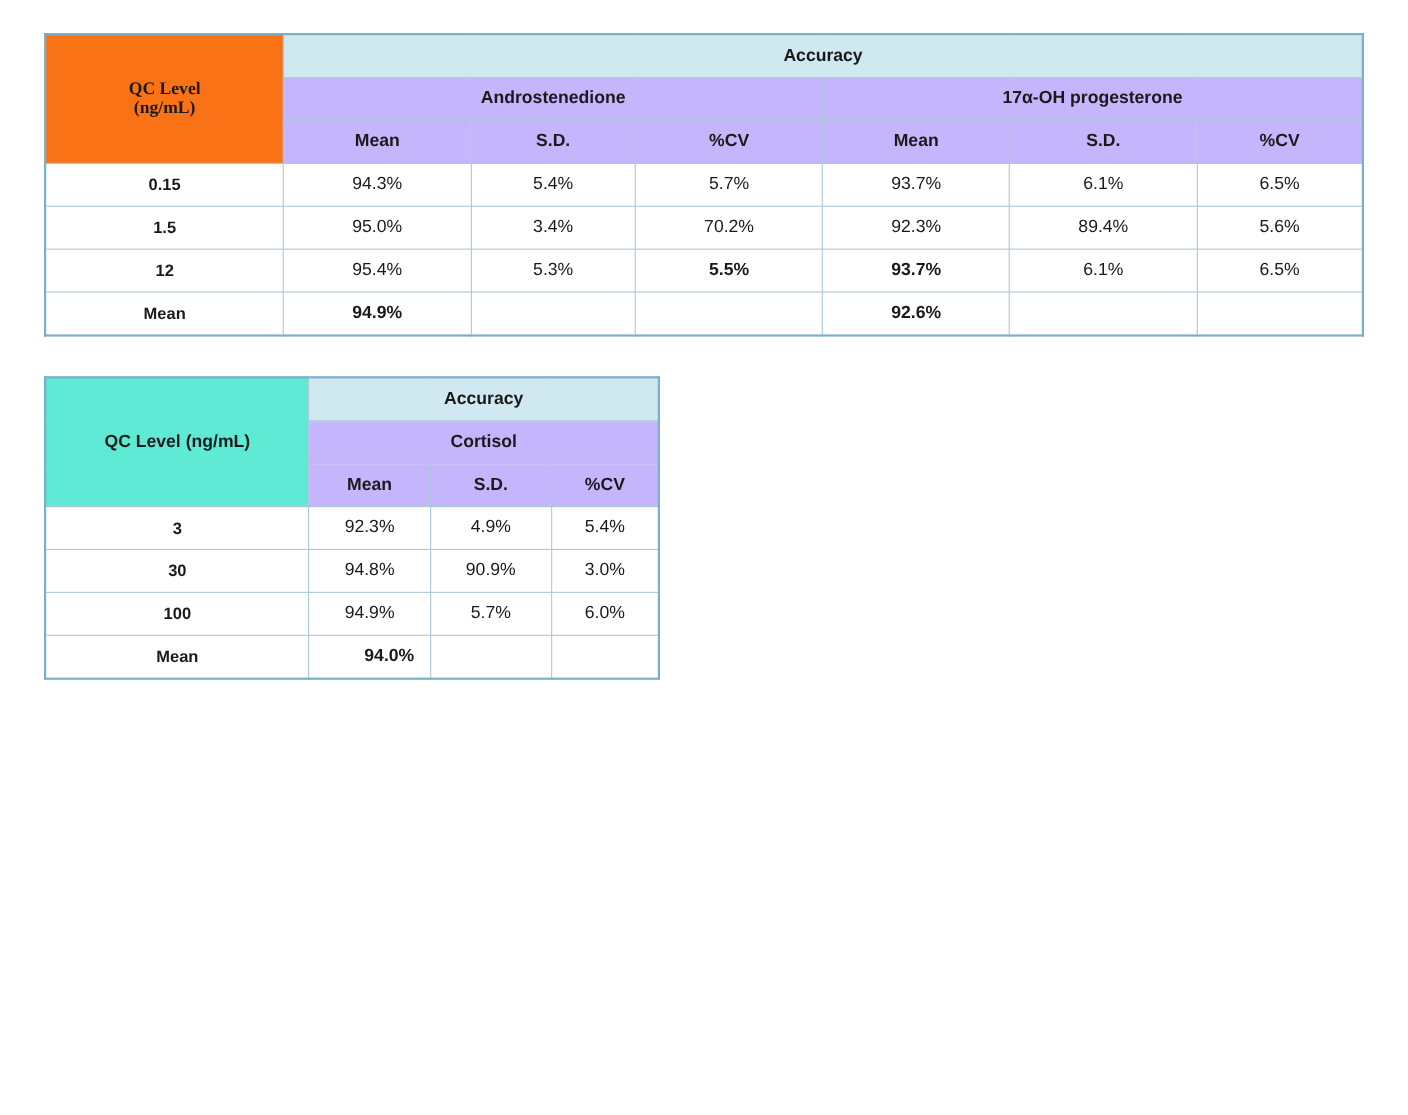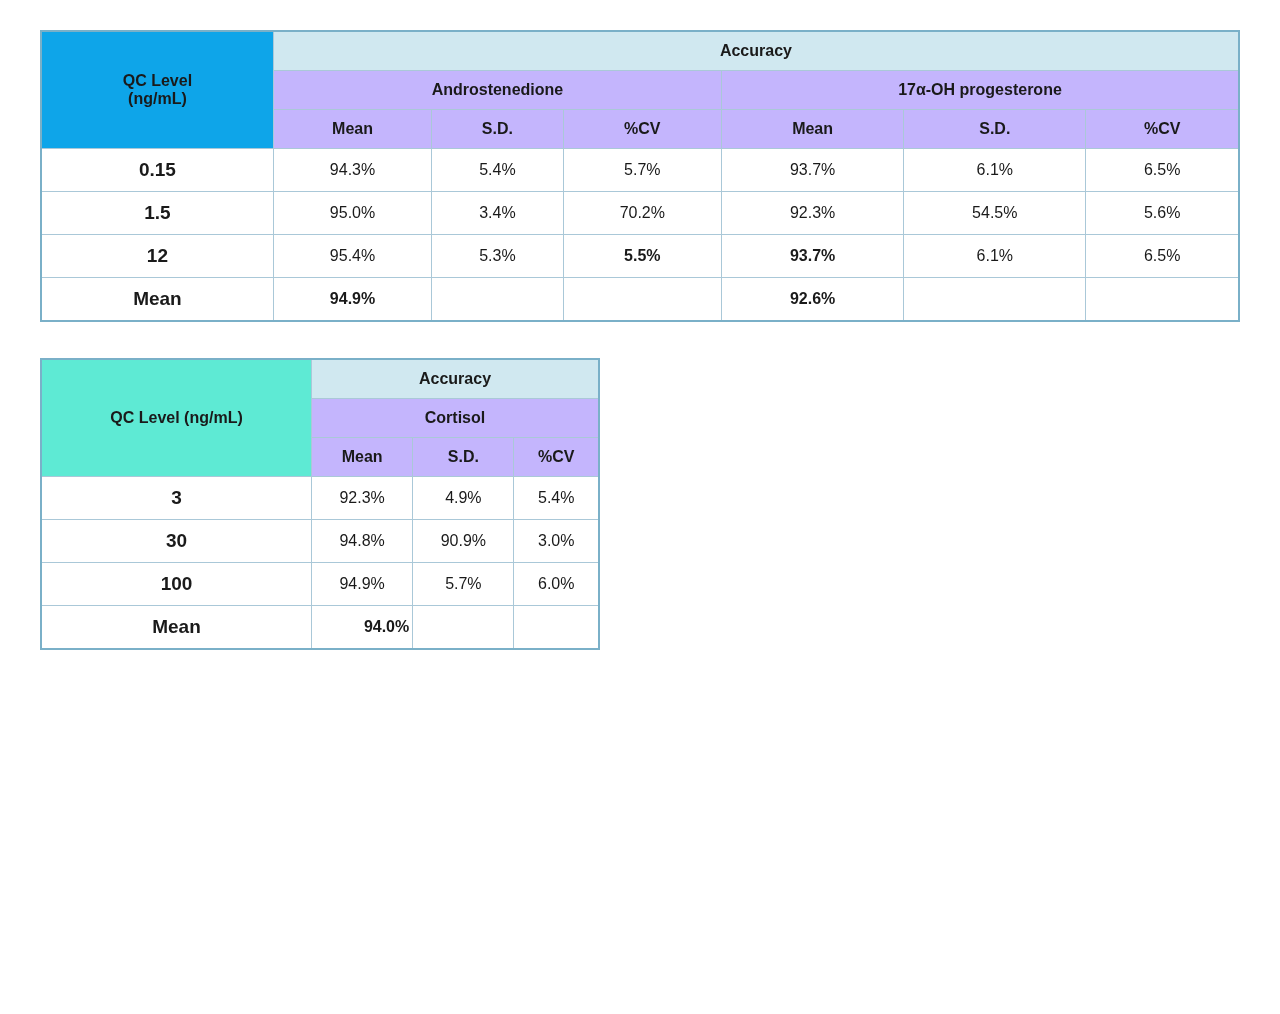--- a/index.html
+++ b/index.html
@@ -26,53 +26,53 @@
     
     .header-accent {
       background-color: #d0e8f0;
     }
     .header-sub {
       background-color: #c4b5fd;
     }
 
     th, td {
       border: 1px solid #aac8d8;
-      padding: 10px 3px;
+      padding: 10px 14px;
       text-align: center;
       vertical-align: middle;
     }
 
     td.row-label, th.row-label {
       text-align: center;
       font-weight: bold;
     }
 
     
     table {
       border: 2px solid #7ab0c8;
     }
 
     th {
       font-weight: bold;
     }
 
     .qc-label-cell {
       font-weight: bold;
-      font-size: 19px;
+      font-size: 15px;
     }
   </style>
 </head>
 <body>
 
 <div class="tables-wrapper">
 
   <table>
     <thead>
       <tr>
-        <th class="row-label" style="background:#0ea5e9; border-top:2px solid #7ab0c8; border-left:2px solid #7ab0c8;" rowspan="3">
+        <th class="row-label" style="background:#f97316; border-top:2px solid #7ab0c8; border-left:2px solid #7ab0c8;font-family:Liberation Serif, serif;" rowspan="3">
           QC Level<br>(ng/mL)
         </th>
         <th colspan="6" class="header-accent">Accuracy</th>
       </tr>
       <tr>
         <th colspan="3" class="header-sub">Androstenedione</th>
         <th colspan="3" class="header-sub">17α-OH progesterone</th>
       </tr>
       <tr>
         <th class="header-sub">Mean</th>
@@ -92,21 +92,21 @@
     <td style="">93.7%</td>
     <td>6.1%</td>
     <td>6.5%</td>
   </tr>
         <tr>
     <td class="row-label qc-label-cell" style="">1.5</td>
     <td style="">95.0%</td>
     <td>3.4%</td>
     <td style="">70.2%</td>
     <td style="">92.3%</td>
-    <td>54.5%</td>
+    <td>89.4%</td>
     <td>5.6%</td>
   </tr>
         <tr>
     <td class="row-label qc-label-cell" style="">12</td>
     <td style="">95.4%</td>
     <td>5.3%</td>
     <td style="font-weight:bold;">5.5%</td>
     <td style="font-weight:bold;">93.7%</td>
     <td>6.1%</td>
     <td>6.5%</td>

